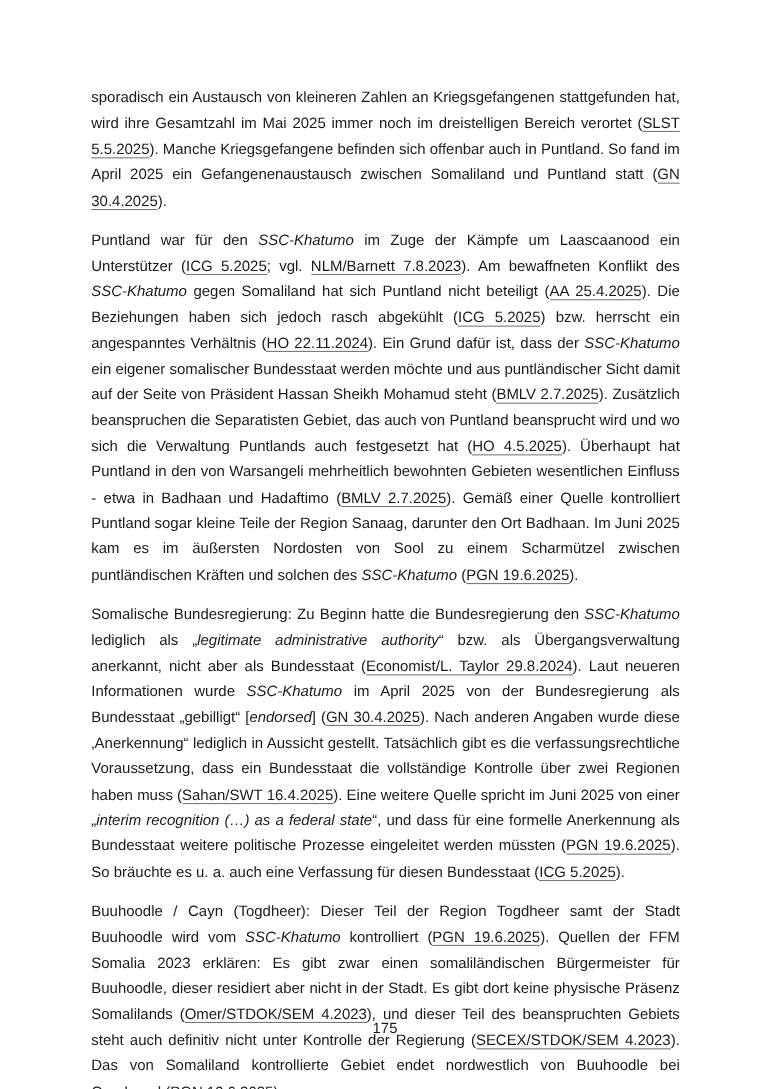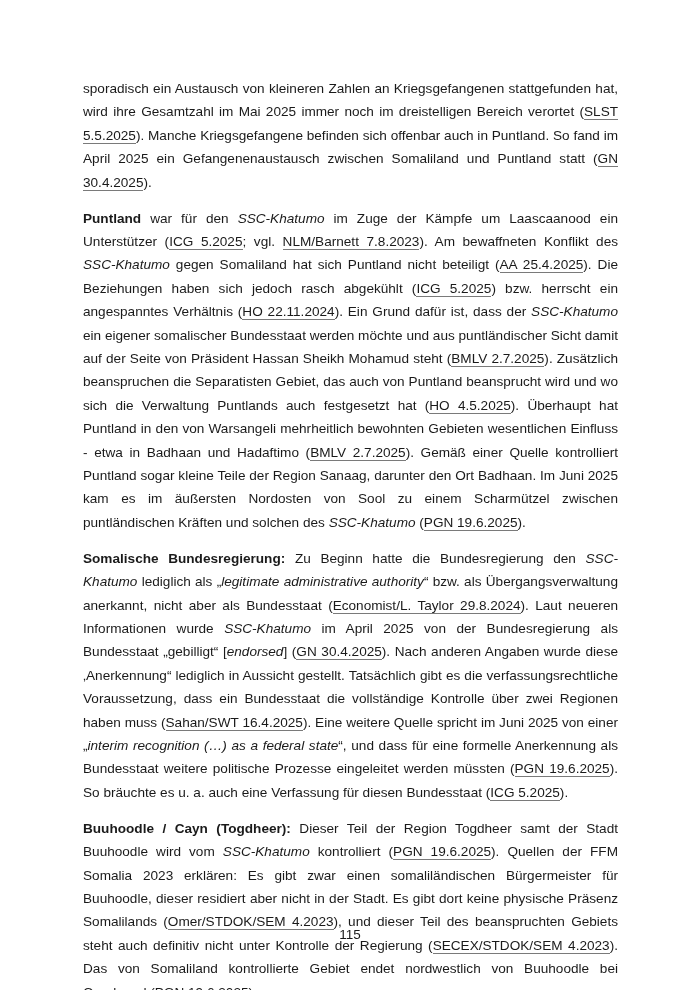--- a/index.html
+++ b/index.html
@@ -10,21 +10,21 @@
     top: 77px;
     width: 535px;
     font-family: "Liberation Sans", sans-serif;
     font-size: 13.6px;
     line-height: 23.4px;
     color: #1a1a1a;
     text-align: justify;
     hyphens: manual;
   }
   .page p { margin: 0 0 12.5px 0; }
-  .page b { font-weight: bold; }
+  .page b { font-weight: normal; }
   .page i { }
   .ref {
     color: #1a1a1a;
     text-decoration: none;
     border-bottom: 1px solid #7a7a7a;
     padding-bottom: 0px;
     cursor: pointer;
   }
   .page-number {
     position: absolute;
@@ -40,13 +40,13 @@
 <body>
 
 <div class="page">
   <p><span>sporadisch ein Austausch von kleineren Zahlen an Kriegsgefangenen stattgefunden hat, wird ihre Gesamtzahl im Mai 2025 immer noch im dreistelligen Bereich verortet (</span><a class="ref">SLST 5.5.2025</a><span>). Manche Kriegsgefangene befinden sich offenbar auch in Puntland. So fand im April 2025 ein Gefangenenaustausch zwischen Somaliland und Puntland statt (</span><a class="ref">GN 30.4.2025</a><span>).</span></p>
   <p><b>Puntland</b><span> war für den </span><i>SSC-Khatumo</i><span> im Zuge der Kämpfe um Laascaanood ein Unterstützer (</span><a class="ref">ICG 5.2025</a><span>; vgl. </span><a class="ref">NLM/Barnett 7.8.2023</a><span>). Am bewaffneten Konflikt des </span><i>SSC-Khatumo</i><span> gegen Somaliland hat sich Puntland nicht beteiligt (</span><a class="ref">AA 25.4.2025</a><span>). Die Beziehungen haben sich jedoch rasch abgekühlt (</span><a class="ref">ICG 5.2025</a><span>) bzw. herrscht ein angespanntes Verhältnis (</span><a class="ref">HO 22.11.2024</a><span>). Ein Grund dafür ist, dass der </span><i>SSC-Khatumo</i><span> ein eigener somalischer Bundesstaat werden möchte und aus puntländischer Sicht damit auf der Seite von Präsident Hassan Sheikh Mohamud steht (</span><a class="ref">BMLV 2.7.2025</a><span>). Zusätzlich beanspruchen die Separatisten Gebiet, das auch von Puntland beansprucht wird und wo sich die Verwaltung Puntlands auch festgesetzt hat (</span><a class="ref">HO 4.5.2025</a><span>). Überhaupt hat Puntland in den von Warsangeli mehrheitlich bewohnten Gebieten wesentlichen Einfluss - etwa in Badhaan und Hadaftimo (</span><a class="ref">BMLV 2.7.2025</a><span>). Gemäß einer Quelle kontrolliert Puntland sogar kleine Teile der Region Sanaag, darunter den Ort Badhaan. Im Juni 2025 kam es im äußersten Nordosten von Sool zu einem Scharmützel zwischen puntländischen Kräften und solchen des </span><i>SSC-Khatumo</i><span> (</span><a class="ref">PGN 19.6.2025</a><span>).</span></p>
   <p><b>Somalische Bundesregierung:</b><span> Zu Beginn hatte die Bundesregierung den </span><i>SSC-Khatumo</i><span> le­diglich als „</span><i>legitimate administrative authority</i><span>“ bzw. als Übergangsverwaltung anerkannt, nicht aber als Bundesstaat (</span><a class="ref">Economist/L. Taylor 29.8.2024</a><span>). Laut neueren Informationen wurde </span><i>SSC-Khatumo</i><span> im April 2025 von der Bundesregierung als Bundesstaat „gebilligt“ [</span><i>endorsed</i><span>] (</span><a class="ref">GN 30.4.2025</a><span>). Nach anderen Angaben wurde diese ‚Anerkennung“ lediglich in Aussicht gestellt. Tatsächlich gibt es die verfassungsrechtliche Voraussetzung, dass ein Bundesstaat die vollstän­dige Kontrolle über zwei Regionen haben muss (</span><a class="ref">Sahan/SWT 16.4.2025</a><span>). Eine weitere Quelle spricht im Juni 2025 von einer „</span><i>interim recognition (…) as a federal state</i><span>“, und dass für eine formelle Anerkennung als Bundesstaat weitere politische Prozesse eingeleitet werden müss­ten (</span><a class="ref">PGN 19.6.2025</a><span>). So bräuchte es u. a. auch eine Verfassung für diesen Bundesstaat (</span><a class="ref">ICG 5.2025</a><span>).</span></p>
   <p><b>Buuhoodle / Cayn (Togdheer):</b><span> Dieser Teil der Region Togdheer samt der Stadt Buuhoodle wird vom </span><i>SSC-Khatumo</i><span> kontrolliert (</span><a class="ref">PGN 19.6.2025</a><span>). Quellen der FFM Somalia 2023 erklären: Es gibt zwar einen somaliländischen Bürgermeister für Buuhoodle, dieser residiert aber nicht in der Stadt. Es gibt dort keine physische Präsenz Somalilands (</span><a class="ref">Omer/STDOK/SEM 4.2023</a><span>), und dieser Teil des beanspruchten Gebiets steht auch definitiv nicht unter Kontrolle der Regierung (</span><a class="ref">SECEX/STDOK/SEM 4.2023</a><span>). Das von Somaliland kontrollierte Gebiet endet nordwestlich von Buuhoodle bei Qoorlugud (</span><a class="ref">PGN 19.6.2025</a><span>).</span></p>
 
 </div>
 
-<div class="page-number">115</div>
+<div class="page-number">175</div>
 
 </body></html>

